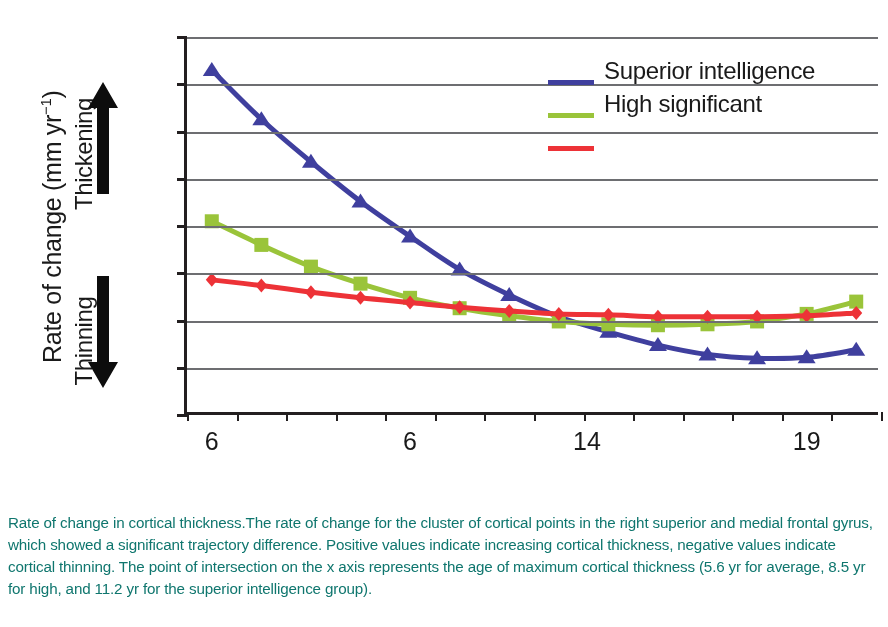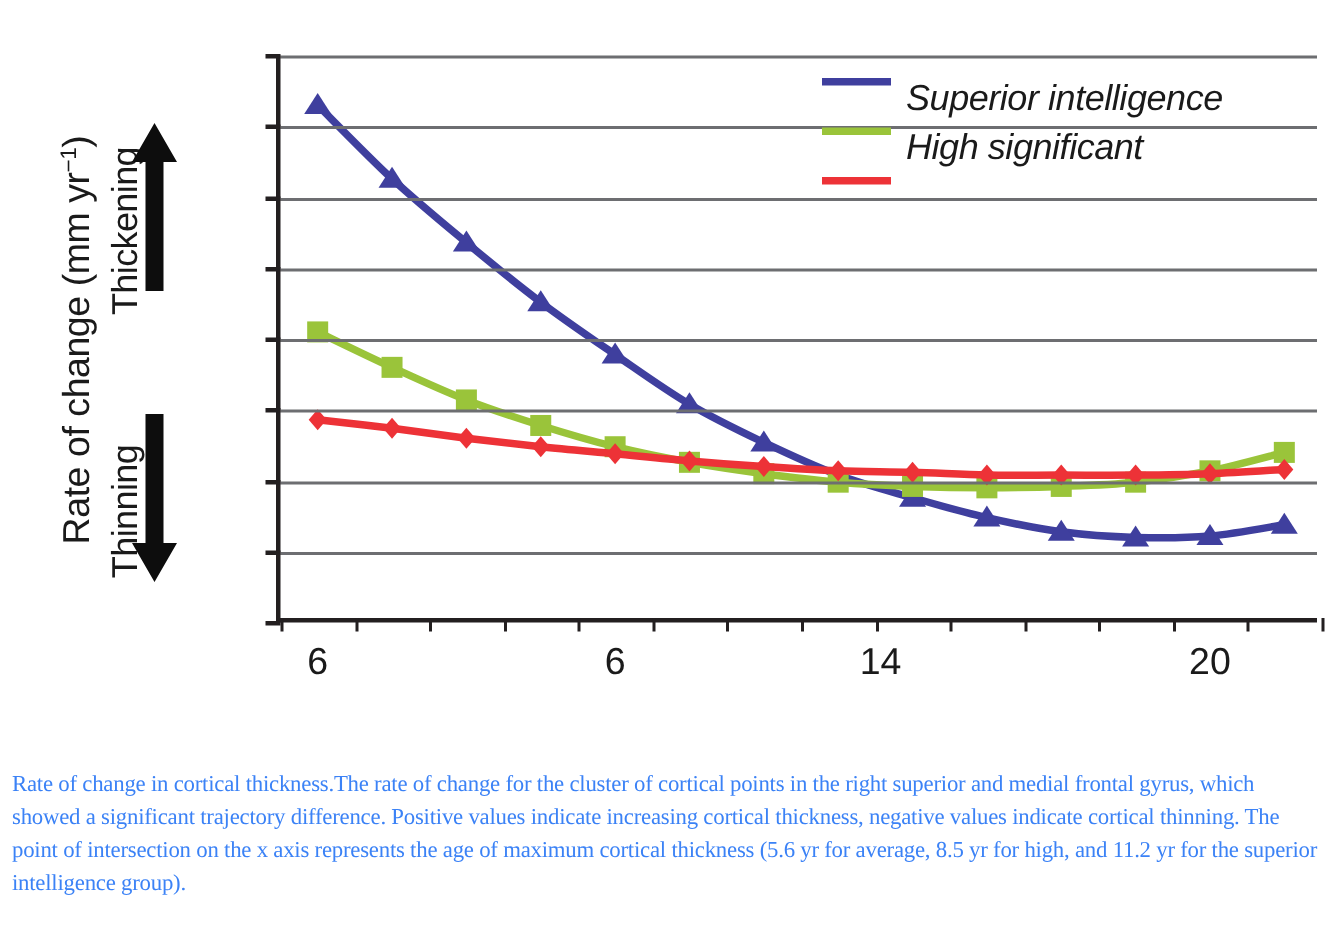--- a/index.html
+++ b/index.html
@@ -112,45 +112,43 @@
 
   
   #legend {
     position: absolute;
     left: 548px;
     top: 52px;
     width: 320px;
   }
   .legend-row {
     display: flex;
-    align-items: flex-start;
+    align-items: flex-end;
     height: 33px;
-    font-style: italic;
   }
   .legend-swatch {
     width: 46px; height: 5px;
     margin-right: 10px;
     flex: 0 0 auto;
   }
   .legend-text { font-size: 24px; letter-spacing: -0.3px; white-space: nowrap; }
 
   
   #series-svg { position: absolute; inset: 0; overflow: visible; }
 
   
   #caption {
     position: absolute;
     left: 8px;
     top: 512px;
     width: 872px;
     font-size: 15.2px;
     line-height: 22px;
-    color: #3b82f6;
+    color: #0f766e;
     letter-spacing: -0.15px;
-    font-family: Liberation Serif, serif;
   }
 </style>
 </head>
 <body>
 
 <div id="figure">
 
   <div id="ylabel-title">
     <span>Rate of change (mm yr</span><sup>−1</sup><span>)</span>
   </div>
@@ -253,21 +251,21 @@
         <div class="xtick-mark" style="left: 396.571px;"></div>
         <div class="xtick-mark" style="left: 446.143px;"></div>
         <div class="xtick-mark" style="left: 495.714px;"></div>
         <div class="xtick-mark" style="left: 545.286px;"></div>
         <div class="xtick-mark" style="left: 594.857px;"></div>
         <div class="xtick-mark" style="left: 644.429px;"></div>
         <div class="xtick-mark" style="left: 694px;"></div>
         <div class="xtick-label" style="left: 24.7857px;">6</div>
         <div class="xtick-label" style="left: 223.071px;">6</div>
         <div class="xtick-label" style="left: 400px;">14</div>
-        <div class="xtick-label" style="left: 619.643px;">20</div>
+        <div class="xtick-label" style="left: 619.643px;">19</div>
       </div>
   </div>
 
 
   <div id="legend">
     <div class="legend-row">
       <span class="legend-swatch" style="background: rgb(63, 63, 158);"></span>
       <span class="legend-text">Superior intelligence</span>
     </div>
     <div class="legend-row">

